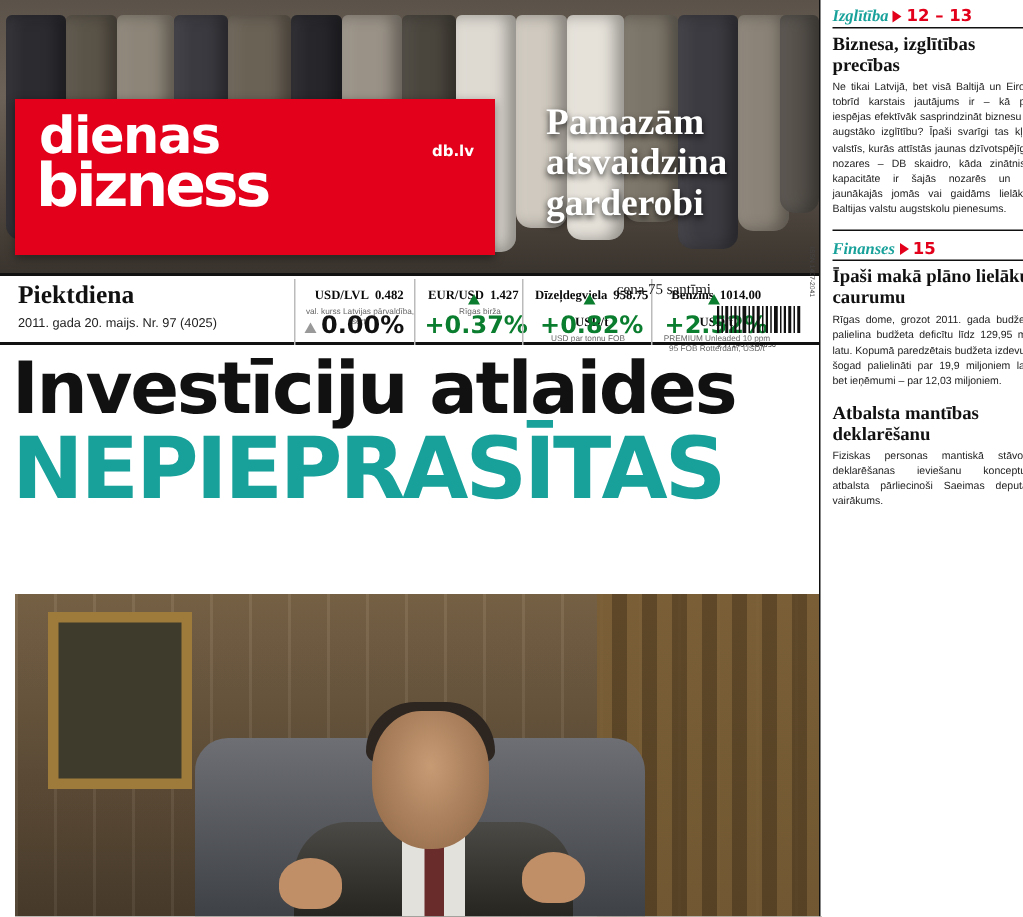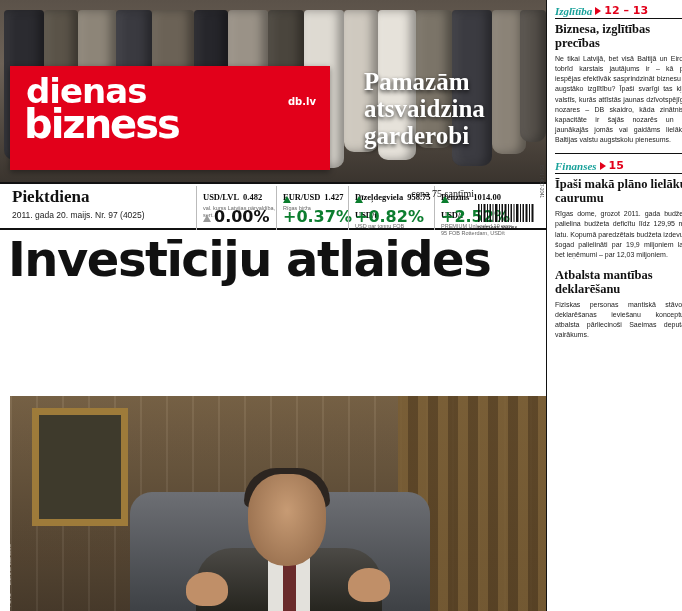--- a/index.html
+++ b/index.html
@@ -66,21 +66,21 @@
   .piektdiena {
     position:absolute; left:12px; top:3px;
     font-family:"Liberation Serif", serif; font-weight:700; font-size:17px; color:#111;
   }
   .dateline {
     position:absolute; left:12px; top:26px;
     font-family:"Liberation Sans", sans-serif; font-size:8.5px; color:#222;
   }
   .quotes { position:absolute; left:196px; top:2px; width:318px; height:44px; }
   .quote {
-    position:absolute; top:0; height:44px; border-left:1px solid #bbb; padding-left:6px;
+    position:absolute; top:0; height:44px; border-left:1px solid #bbb; padding-left:6px;text-align:center;
   }
   .q-name {
     font-family:"Liberation Serif", serif; font-weight:700; font-size:8.5px; color:#0a0a0a;
   }
   .q-sub {
     font-family:"Liberation Sans", sans-serif; font-size:5.5px; color:#666; line-height:1.25;
     margin-top:1px; width:74px;
   }
   .q-val {
     position:absolute; left:6px; bottom:4px;
@@ -296,20 +296,21 @@
           <rect x="53.5" y="0" width="2" height="18"></rect>
         </g>
       </svg>
       <div class="bc-num">9 771407 204056</div>
     </div>
     <div class="issn">ISSN 1407-2041</div>
   </div>
 
   <div class="main-head">
     <div class="mh-line1">Investīciju atlaides</div>
+    <div class="mh-line2">NEPIEPRASĪTAS</div>
   </div>
 
   <div class="main-photo">
     <div class="wall"></div>
     <div class="drape"></div>
     <div class="frame"></div>
     <div class="chair"></div>
     <div class="person-body"></div>
     <div class="person-shirt"></div>
     <div class="person-tie"></div>

